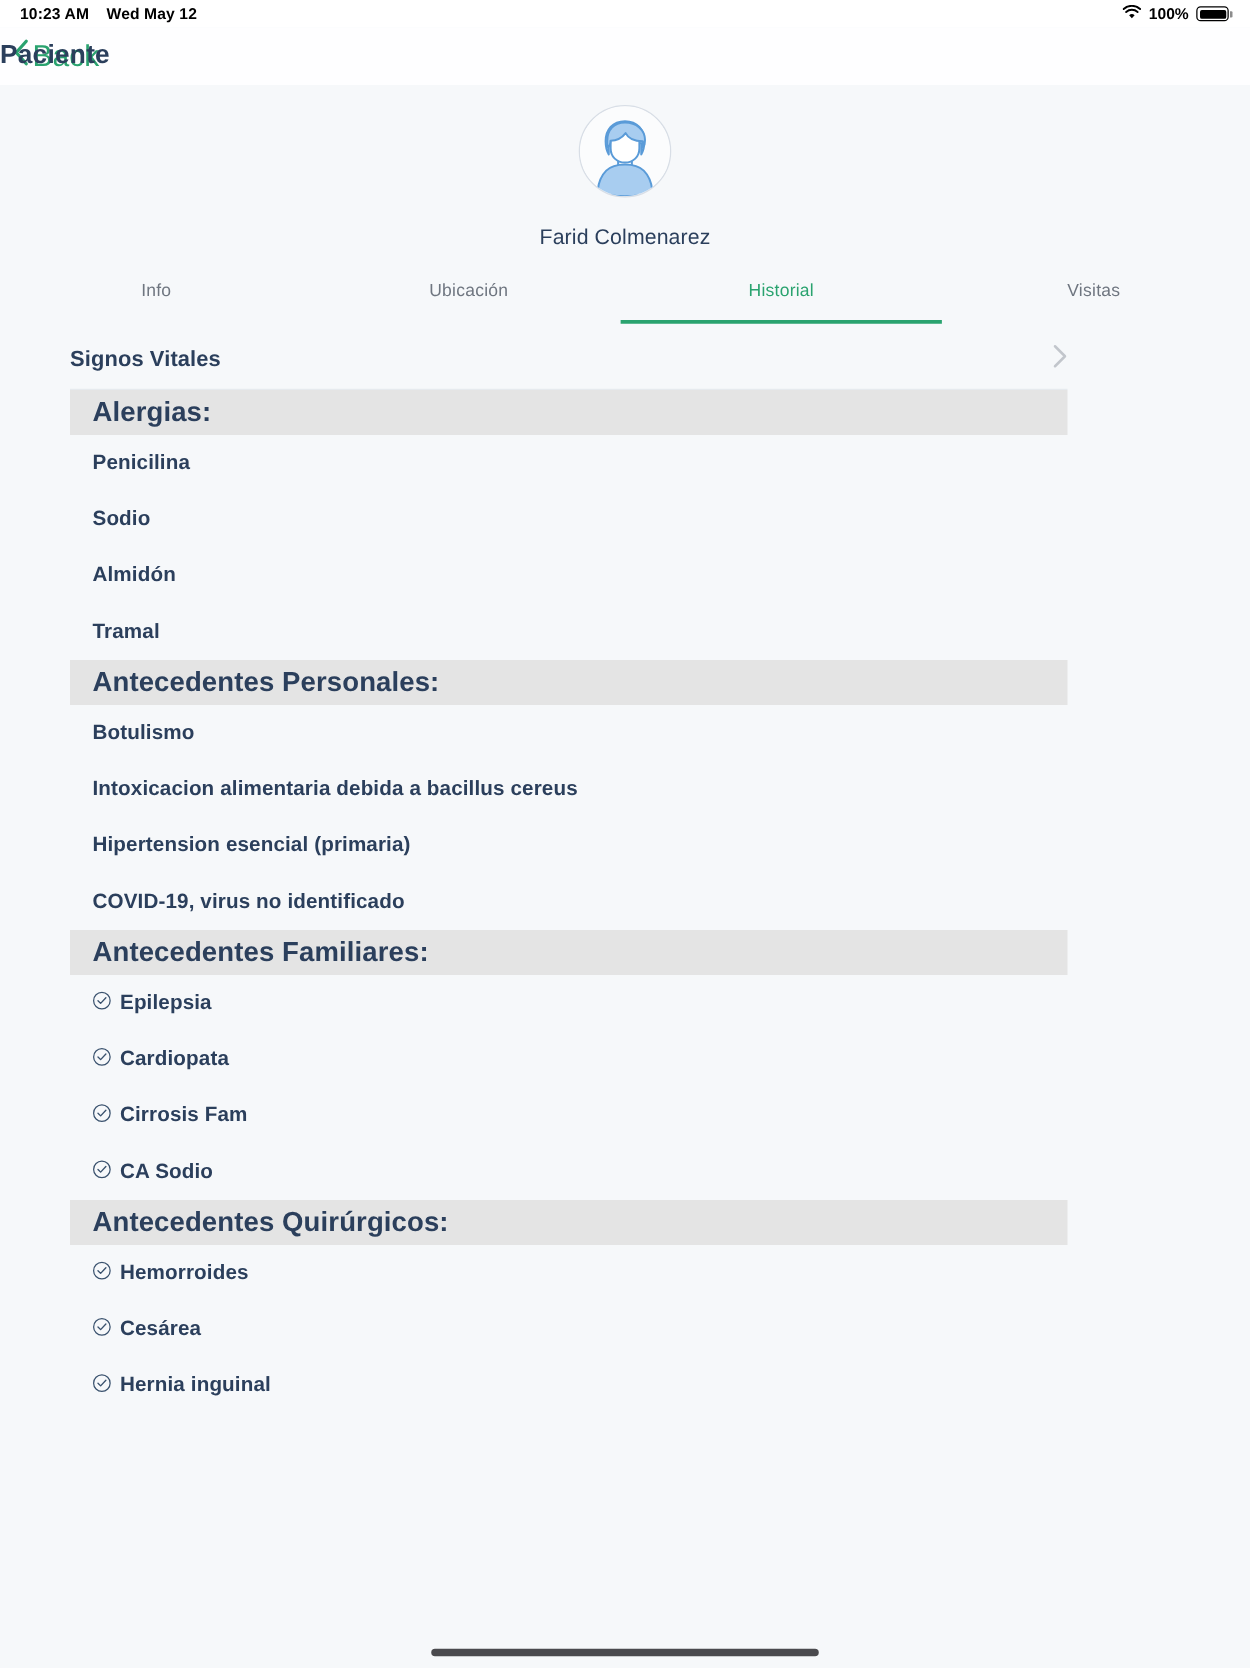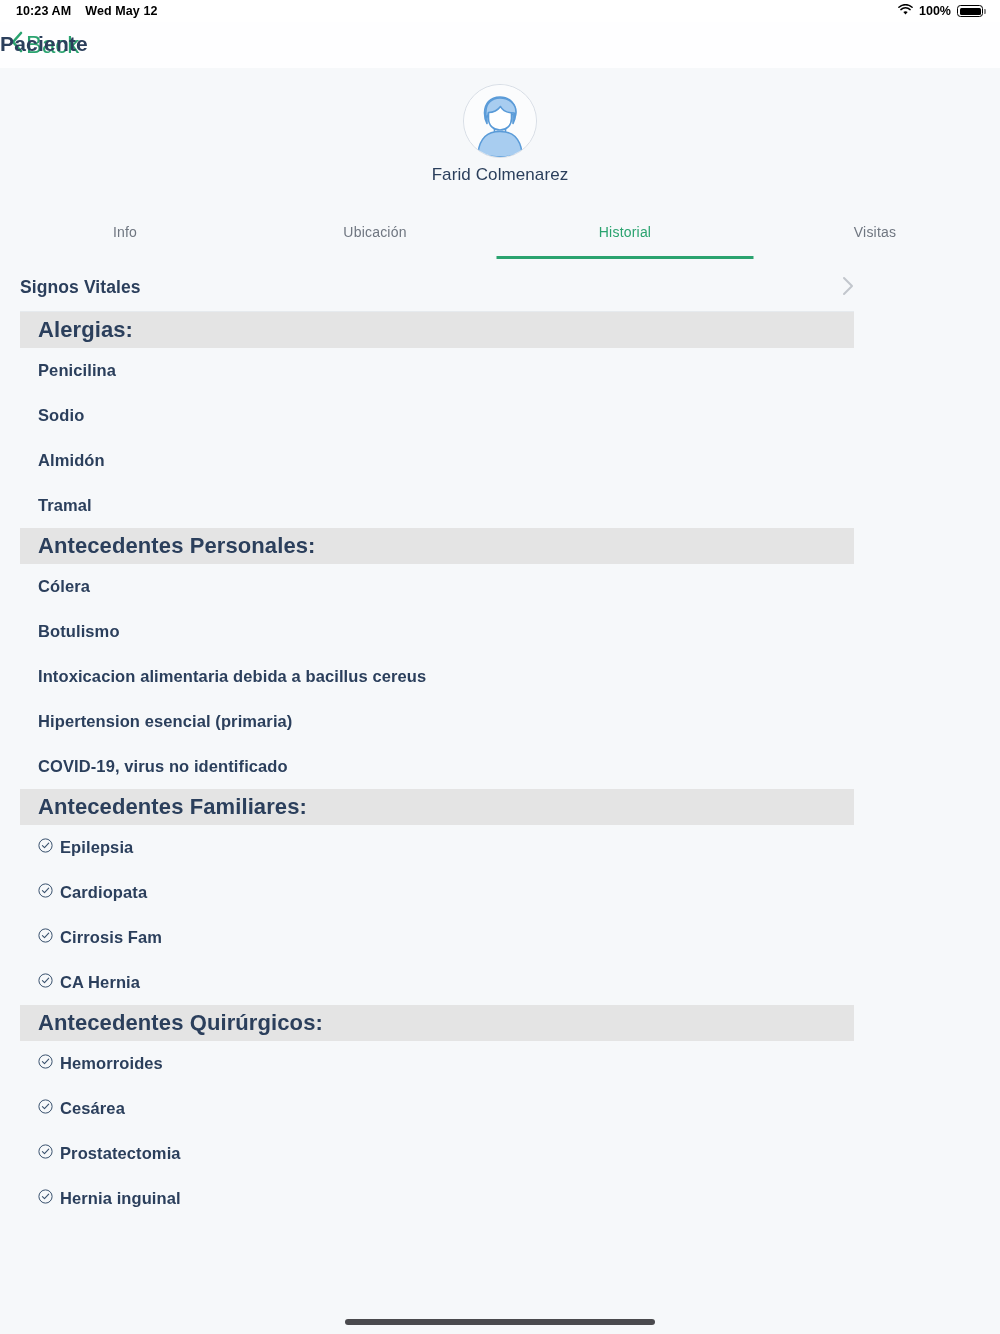--- a/index.html
+++ b/index.html
@@ -48,41 +48,41 @@
 
   
   .profile { position: absolute; top: 68px; left: 0; width: 1000px; text-align: center; }
   .avatar {
     width: 74px; height: 74px; margin: 16px auto 0;
     border-radius: 50%; border: 1px solid #d8dee6;
     background: #fbfcfd; overflow: hidden; position: relative;
   }
   .avatar svg { display: block; }
   .profile-name {
-    margin-top: 7px; font-size: 17px; color: #2b3f5c; letter-spacing: .1px;
+    margin-top: 22px; font-size: 17px; color: #2b3f5c; letter-spacing: .1px;
   }
 
   
   .tabs {
     position: absolute; top: 212px; left: 0; width: 1000px; height: 44px;
     display: flex;
   }
   .tab {
     flex: 1; text-align: center; position: relative;
     font-size: 14px; color: #6f7680; letter-spacing: .2px;
     cursor: pointer; padding-top: 12px;
   }
   .tab.active { color: #2aa36f; }
   .tab.active .tab-underline {
     position: absolute; left: 50%; transform: translateX(-50%);
     bottom: -3px; width: 257px; height: 3px; background: #2aa36f;
   }
 
   
-  .list { position: absolute; top: 264px; left: 0; width: 874px; }
+  .list { position: absolute; top: 264px; left: 0; width: 874px; padding-left: 36px; }
   .row-link {
     height: 48px; margin: 0 20px; display: flex; align-items: center;
     border-bottom: 1px solid #e6eaee; cursor: pointer;
   }
   .row-link-label {
     font-size: 17.5px; font-weight: bold; color: #2b3f5c; letter-spacing: .1px;
   }
   .row-chevron { margin-left: auto; display: block; }
 
   .sec-header {
@@ -194,21 +194,20 @@
       <span class="sec-header-title">Alergias:</span>
     </div>
     <div class="sec-item">Penicilina</div>
     <div class="sec-item">Sodio</div>
     <div class="sec-item">Almidón</div>
     <div class="sec-item">Tramal</div>
 
     <div class="sec-header">
       <span class="sec-header-title">Antecedentes Personales:</span>
     </div>
-    <div class="sec-item">Cólera</div>
     <div class="sec-item">Botulismo</div>
     <div class="sec-item">Intoxicacion alimentaria debida a bacillus cereus</div>
     <div class="sec-item">Hipertension esencial (primaria)</div>
     <div class="sec-item">COVID-19, virus no identificado</div>
 
     <div class="sec-header">
       <span class="sec-header-title">Antecedentes Familiares:</span>
     </div>
     <div class="sec-item with-icon">
       <span class="check-icon">
@@ -237,21 +236,21 @@
       </span>
       <span>Cirrosis Fam</span>
     </div>
     <div class="sec-item with-icon">
       <span class="check-icon">
         <svg width="15" height="15" viewBox="0 0 15 15">
             <circle cx="7.5" cy="7.5" r="6.6" fill="none" stroke="#3a526e" stroke-width="1"></circle>
             <path d="M4.4 7.6 L6.5 9.7 L10.7 5.2" fill="none" stroke="#3a526e" stroke-width="1.1" stroke-linecap="round" stroke-linejoin="round"></path>
           </svg>
       </span>
-      <span>CA Hernia</span>
+      <span>CA Sodio</span>
     </div>
 
     <div class="sec-header">
       <span class="sec-header-title">Antecedentes Quirúrgicos:</span>
     </div>
     <div class="sec-item with-icon">
       <span class="check-icon">
         <svg width="15" height="15" viewBox="0 0 15 15">
             <circle cx="7.5" cy="7.5" r="6.6" fill="none" stroke="#3a526e" stroke-width="1"></circle>
             <path d="M4.4 7.6 L6.5 9.7 L10.7 5.2" fill="none" stroke="#3a526e" stroke-width="1.1" stroke-linecap="round" stroke-linejoin="round"></path>
@@ -260,29 +259,20 @@
       <span>Hemorroides</span>
     </div>
     <div class="sec-item with-icon">
       <span class="check-icon">
         <svg width="15" height="15" viewBox="0 0 15 15">
             <circle cx="7.5" cy="7.5" r="6.6" fill="none" stroke="#3a526e" stroke-width="1"></circle>
             <path d="M4.4 7.6 L6.5 9.7 L10.7 5.2" fill="none" stroke="#3a526e" stroke-width="1.1" stroke-linecap="round" stroke-linejoin="round"></path>
           </svg>
       </span>
       <span>Cesárea</span>
-    </div>
-    <div class="sec-item with-icon">
-      <span class="check-icon">
-        <svg width="15" height="15" viewBox="0 0 15 15">
-            <circle cx="7.5" cy="7.5" r="6.6" fill="none" stroke="#3a526e" stroke-width="1"></circle>
-            <path d="M4.4 7.6 L6.5 9.7 L10.7 5.2" fill="none" stroke="#3a526e" stroke-width="1.1" stroke-linecap="round" stroke-linejoin="round"></path>
-          </svg>
-      </span>
-      <span>Prostatectomia</span>
     </div>
     <div class="sec-item with-icon">
       <span class="check-icon">
         <svg width="15" height="15" viewBox="0 0 15 15">
             <circle cx="7.5" cy="7.5" r="6.6" fill="none" stroke="#3a526e" stroke-width="1"></circle>
             <path d="M4.4 7.6 L6.5 9.7 L10.7 5.2" fill="none" stroke="#3a526e" stroke-width="1.1" stroke-linecap="round" stroke-linejoin="round"></path>
           </svg>
       </span>
       <span>Hernia inguinal</span>
     </div>

